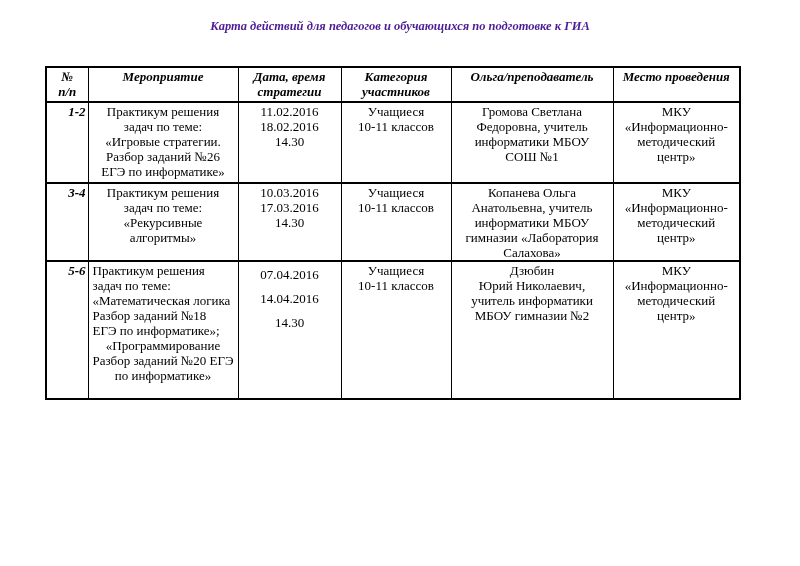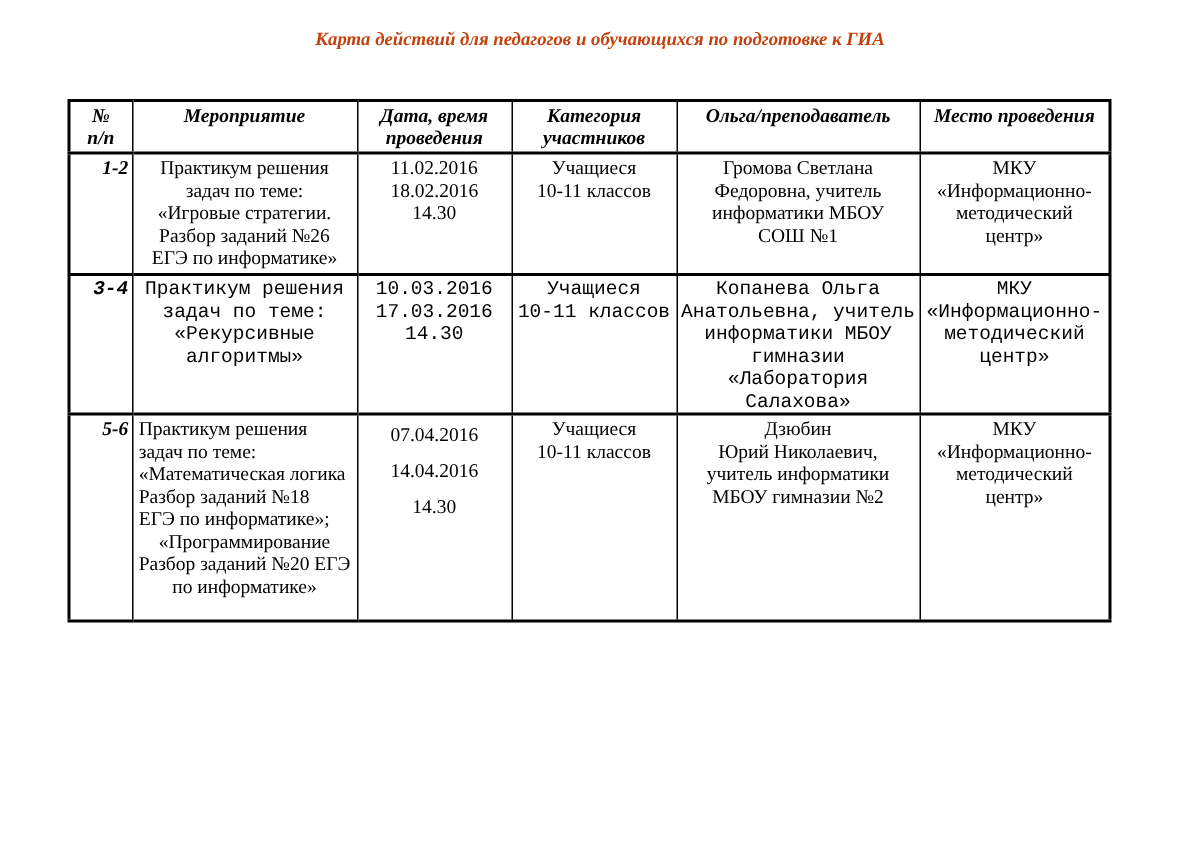--- a/index.html
+++ b/index.html
@@ -16,21 +16,21 @@
     font-family: "Liberation Serif", "DejaVu Serif", serif;
     overflow: hidden;
   }
   .doc-title {
     padding-top: 14px;
     text-align: center;
     font-weight: bold;
     font-style: italic;
     font-size: 12.5px;
     line-height: 24px;
-    color: #c2410c;
+    color: #4c1d95;
   }
   table.doc-table {
     position: absolute;
     left: 45px;
     top: 66px;
     width: 694px;
     border-collapse: collapse;
     table-layout: fixed;
     border: 2px solid #000000;
     font-size: 13px;
@@ -52,21 +52,21 @@
   }
   .doc-table th {
     font-weight: bold;
     font-style: italic;
     text-align: center;
     white-space: pre-line;
   }
   tr.header-row   { height: 35px; }
   tr.section-row  { height: 20px; }
   tr.data-row-1   { height: 81px; }
-  tr.data-row-2   { height: 75px; font-family: Liberation Mono, monospace; }
+  tr.data-row-2   { height: 75px; }
   tr.data-row-3   { height: 138px; }
   td.section-cell {
     font-weight: bold;
     font-style: italic;
     text-align: left;
     padding-left: 5px;
   }
   td.num-cell {
     font-weight: bold;
     font-style: italic;
@@ -98,21 +98,21 @@
         <col class="c4">
         <col class="c5">
         <col class="c6">
     </colgroup>
     <thead>
       <tr class="header-row">
         <th>№
 п/п</th>
         <th>Мероприятие</th>
         <th>Дата, время
-проведения</th>
+стратегии</th>
         <th>Категория
 участников</th>
         <th>Ольга/преподаватель</th>
         <th>Место проведения</th>
       </tr>
     </thead>
     <tbody>
 
       <tr class="data-row-1">
         <td class="num-cell">1-2</td>

